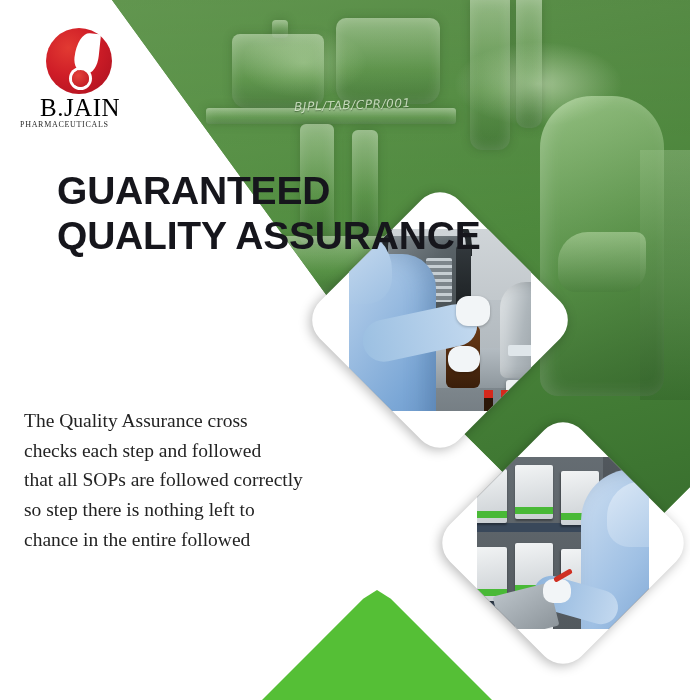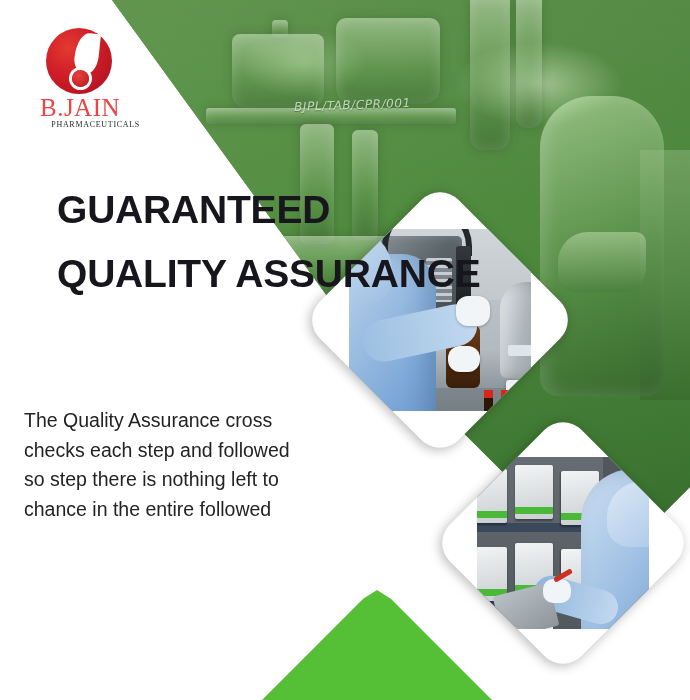--- a/index.html
+++ b/index.html
@@ -348,28 +348,28 @@
     box-shadow: 0 0 0 3px #ffffff;
   }
   .logo-name {
     position: absolute;
     left: 0; top: 66px;
     width: 120px;
     text-align: center;
     font-family: "Liberation Serif", serif;
     font-size: 25px;
     letter-spacing: .5px;
-    color: #ef4444;
+    color: #000000;
     white-space: nowrap;
   }
   .logo-sub {
     position: absolute;
     left: 0; top: 92px;
     width: 120px;
-    text-align: right;
+    text-align: left;
     font-family: "Liberation Serif", serif;
     font-size: 8px;
     letter-spacing: .7px;
     color: #2a2a2a;
     white-space: nowrap;
   }
 
   
   .headline {
     position: absolute;
@@ -378,30 +378,29 @@
     width: 320px;
   }
   .headline .line {
     font-family: "Liberation Sans Narrow", "Liberation Sans", sans-serif;
     font-size: 39px;
     font-weight: bold;
     line-height: 1.16;
     letter-spacing: -0.2px;
     color: #16161c;
     white-space: nowrap;
-    margin-top: 19px;
   }
 
   
   .body-copy {
     position: absolute;
     left: 24px;
     top: 406px;
     width: 340px;
-    font-family: Liberation Sans, sans-serif;
+    font-family: Liberation Serif, serif;
     font-size: 19.5px;
     line-height: 1.52;
     color: #232323;
   }
   .body-copy .bline { white-space: nowrap; }
 </style>
 </head>
 <body>
 
 <div id="poster">
@@ -499,17 +498,18 @@
   </div>
 
   <div class="headline">
     <div class="line">GUARANTEED</div>
     <div class="line">QUALITY ASSURANCE</div>
   </div>
 
   <div class="body-copy">
     <div class="bline">The Quality Assurance cross</div>
     <div class="bline">checks each step and followed</div>
+    <div class="bline">that all SOPs are followed correctly</div>
     <div class="bline">so step there is nothing left to</div>
     <div class="bline">chance in the entire followed</div>
   </div>
 
 </div>
 
 </body></html>

